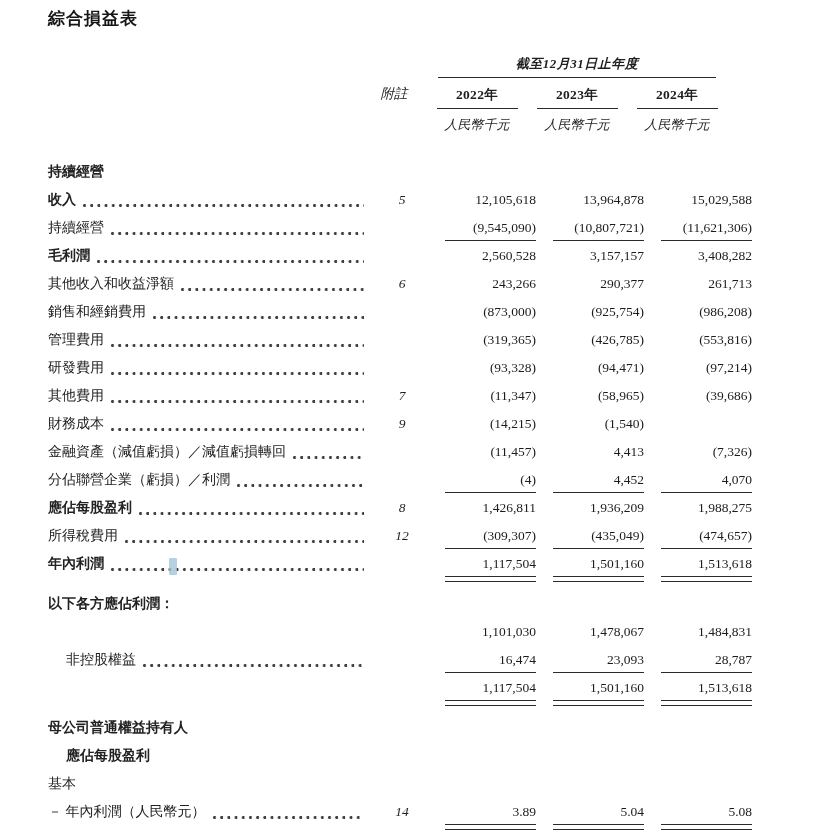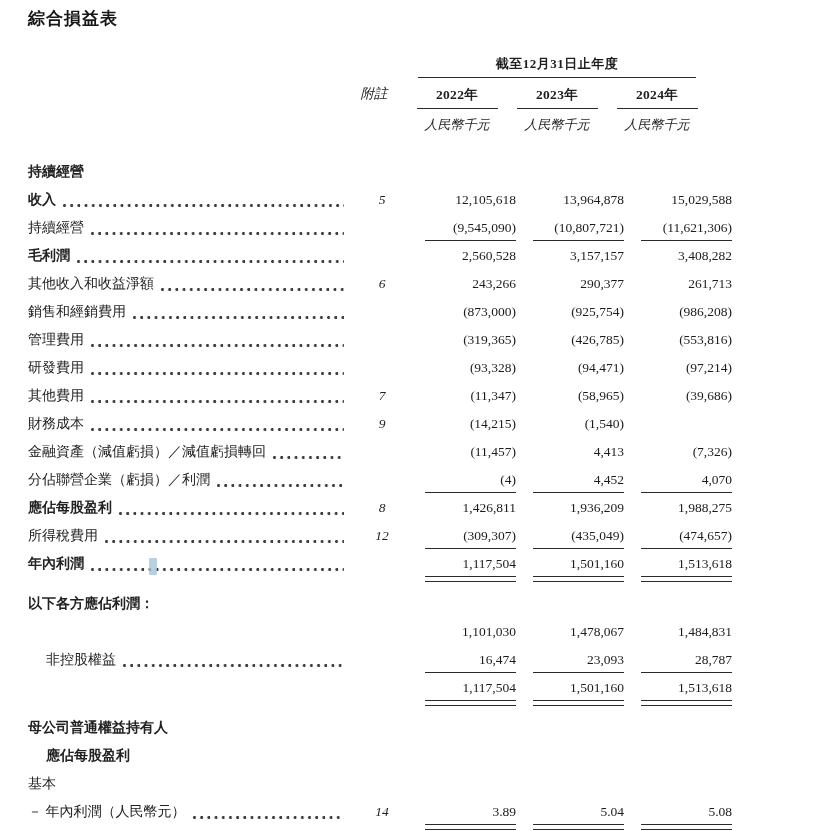--- a/index.html
+++ b/index.html
@@ -1,35 +1,35 @@
 <!DOCTYPE html>
 <html><head>
 <meta charset="utf-8">
 <style>
   html,body{margin:0;padding:0;}
   body{
     width:818px;height:831px;overflow:hidden;background:#ffffff;
     color:#1f1f1f;
     font-family:"Liberation Serif","DejaVu Serif",serif;
   }
-  .doc{padding:10px 0 0 28px;width:672px;}
+  .doc{padding:10px 0 0 48px;width:672px;}
   h1.title{
     margin:0;font-size:17px;font-weight:700;line-height:18px;
     letter-spacing:1px;color:#161616;
   }
   
   .thead{
     margin-top:27px;
     display:grid;
     grid-template-columns:320px 52px 100px 100px 100px;
   }
   .period{
     grid-column:3/6;grid-row:1;position:relative;
     text-align:center;font-weight:700;font-size:13px;
-    padding:0 0 5px 14px;letter-spacing:.5px;
+    padding:0 0 5px 14px;letter-spacing:.5px;font-style:italic;
   }
   .period::after{
     content:"";position:absolute;left:18px;right:4px;bottom:0;
     border-top:1.4px solid #2b2b2b;
   }
   .note-head{
     grid-column:2;grid-row:2;align-self:end;
     font-style:italic;font-size:13.5px;text-align:center;
     padding-bottom:6px;
   }

